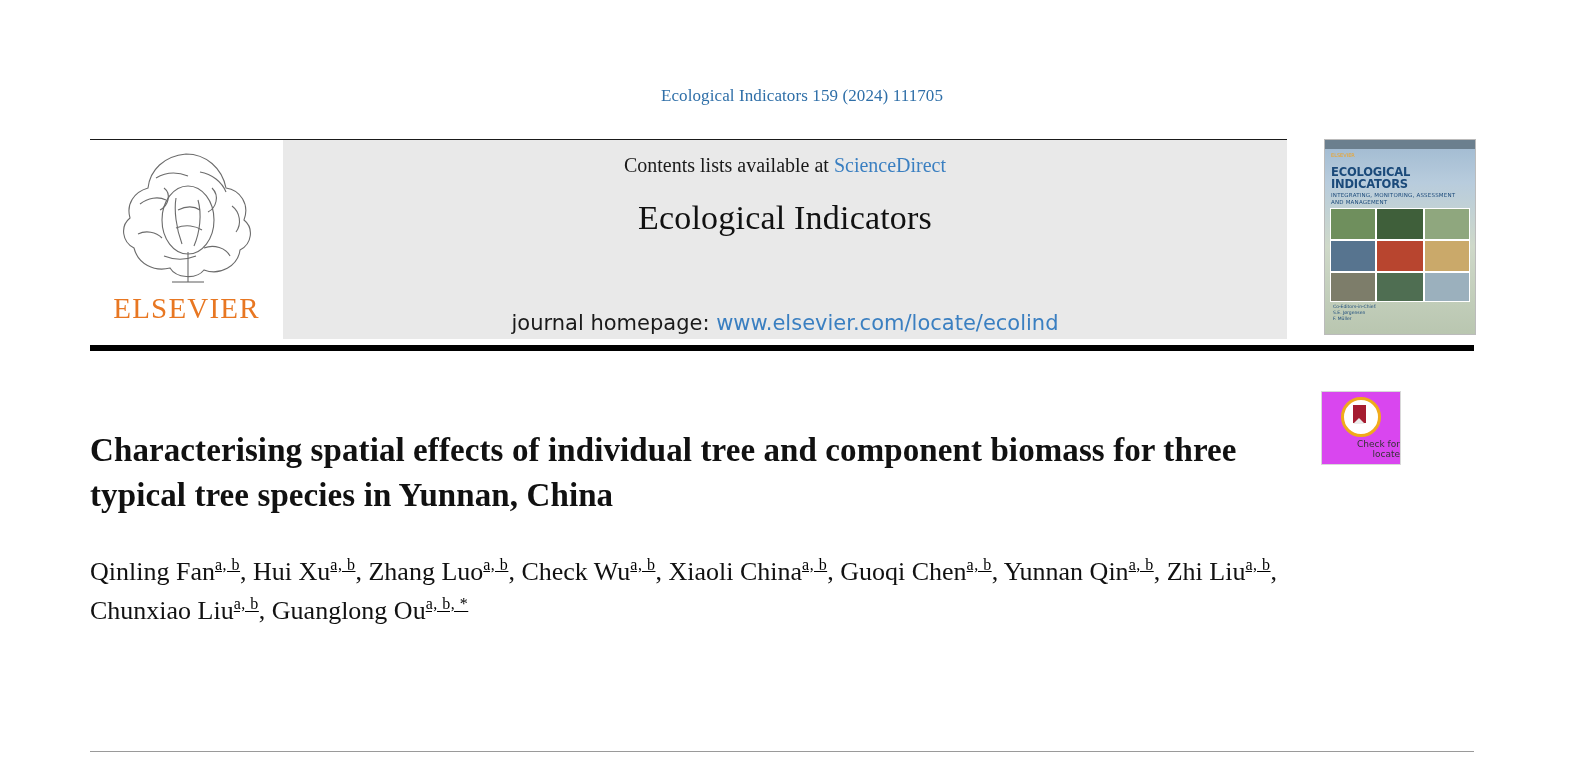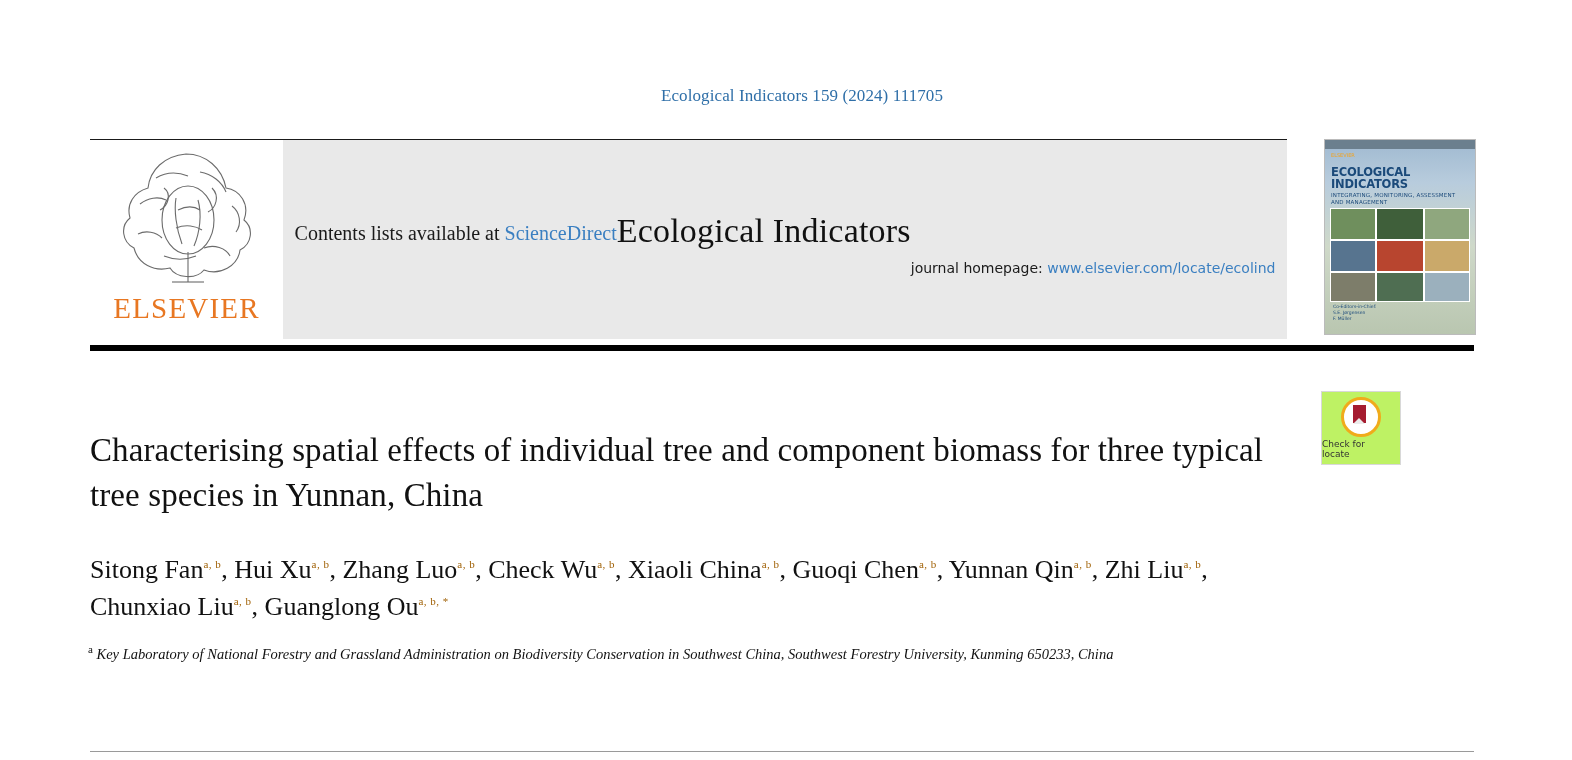--- a/index.html
+++ b/index.html
@@ -69,21 +69,21 @@
     text-align: center;
     font-family: "Liberation Serif", serif;
     font-size: 29px;
     letter-spacing: 1.2px;
     color: #e87722;
   }
   .journal-box {
     flex: 1;
     background: #e9e9e9;
     display: flex;
-    flex-direction: row;
+    flex-direction: column;
     justify-content: center;
     align-items: center;
     padding: 23px 0 14px 0;
   }
   .contents-line {
     font-size: 20px;
     color: #1a1a1a;
     margin-bottom: 22px;
   }
   .contents-line a {
@@ -91,21 +91,21 @@
     text-decoration: none;
   }
   .journal-title {
     font-size: 34px;
     color: #111;
     margin-bottom: 26px;
     letter-spacing: 0.2px;
   }
   .homepage-line {
     font-family: "DejaVu Sans", sans-serif;
-    font-size: 14px;
+    font-size: 21px;
     color: #1a1a1a;
     margin-top: 48px;
   }
   .homepage-line a {
     color: #3a7fc1;
     text-decoration: none;
   }
 
   
   .cover-thumb {
@@ -185,23 +185,23 @@
     background: #000;
   }
 
   
   .crossmark {
     position: absolute;
     top: 391px;
     left: 1321px;
     width: 78px;
     height: 72px;
-    background: #bef264;
+    background: #d946ef;
     border: 1px solid #d8d8d8;
-    text-align: left;
+    text-align: right;
   }
   .crossmark-ring {
     width: 34px;
     height: 34px;
     border-radius: 50%;
     border: 3px solid #f0ab1b;
     margin: 5px auto 2px auto;
     background: #fff;
     position: relative;
   }
@@ -235,35 +235,37 @@
   .article-title {
     position: absolute;
     top: 428px;
     left: 90px;
     width: 1200px;
     font-family: "Liberation Serif", serif;
     font-size: 33px;
     line-height: 45px;
     color: #111;
     letter-spacing: 0.1px;
+    font-weight: bold;
   }
   .authors {
     position: absolute;
     top: 548px;
     left: 90px;
     width: 1210px;
     font-size: 26px;
     line-height: 33px;
     color: #111;
   }
   .authors sup {
-    font-size: 11px;
-    color: #a16207;
+    font-size: 16px;
+    color: #000000;
     vertical-align: super;
     letter-spacing: 0.5px;
+    text-decoration: underline;
   }
   .affils {
     position: absolute;
     top: 638px;
     left: 88px;
     width: 1195px;
     font-size: 14.5px;
     font-style: italic;
     line-height: 23px;
     color: #111;
@@ -359,32 +361,28 @@
   <div class="crossmark-ring">
     <div class="crossmark-book"></div>
   </div>
   <div class="crossmark-text">Check for</div>
   <div class="crossmark-text">locate</div>
 </div>
 
 <div class="article-title">Characterising spatial effects of individual tree and component biomass for three typical tree species in Yunnan, China</div>
 
 <div class="authors">
-  <span><span>Sitong Fan</span><sup>a, b</sup><span>, </span></span>
+  <span><span>Qinling Fan</span><sup>a, b</sup><span>, </span></span>
   <span><span>Hui Xu</span><sup>a, b</sup><span>, </span></span>
   <span><span>Zhang Luo</span><sup>a, b</sup><span>, </span></span>
   <span><span>Check Wu</span><sup>a, b</sup><span>, </span></span>
   <span><span>Xiaoli China</span><sup>a, b</sup><span>, </span></span>
   <span><span>Guoqi Chen</span><sup>a, b</sup><span>, </span></span>
   <span><span>Yunnan Qin</span><sup>a, b</sup><span>, </span></span>
   <span><span>Zhi Liu</span><sup>a, b</sup><span>, </span></span>
   <span><span>Chunxiao Liu</span><sup>a, b</sup><span>, </span></span>
   <span><span>Guanglong Ou</span><sup>a, b, *</sup></span>
 </div>
 
 <div class="affils">
-  <div class="affil-row">
-    <span class="marker">a</span>
-    <span>Key Laboratory of National Forestry and Grassland Administration on Biodiversity Conservation in Southwest China, Southwest Forestry University, Kunming 650233, China</span>
-  </div>
 </div>
 
 <div class="bottom-rule"></div>
 
 </body></html>

